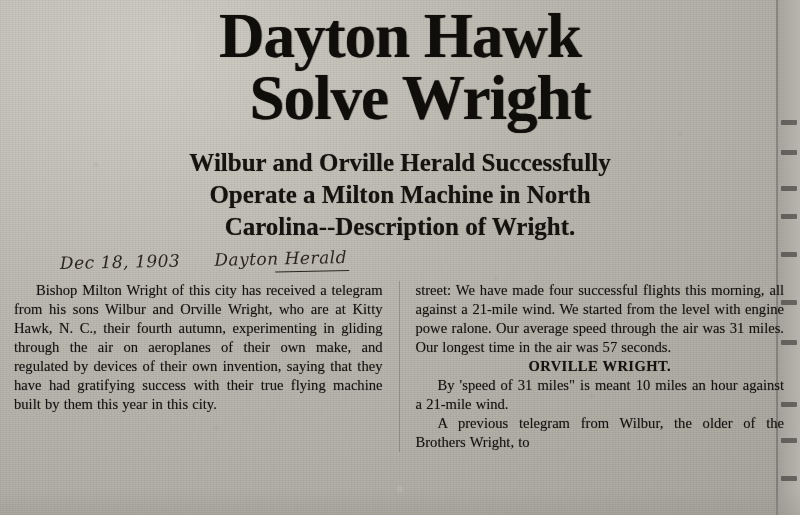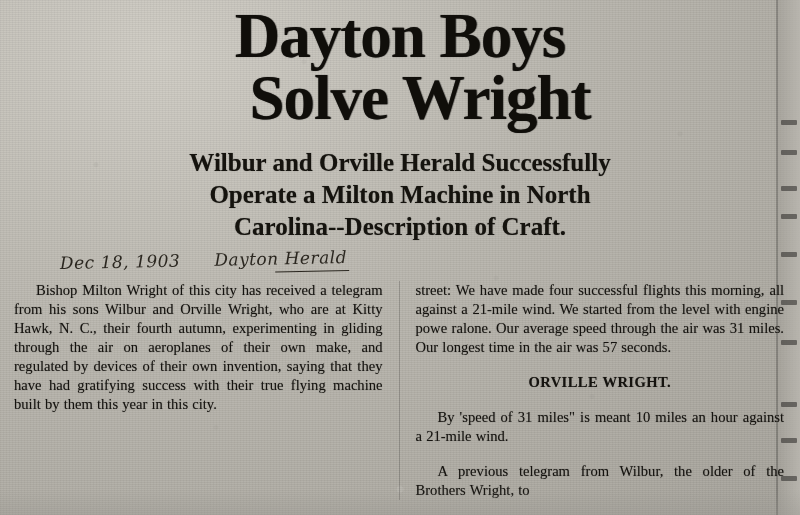--- a/index.html
+++ b/index.html
@@ -132,21 +132,21 @@
     font-size: 14.6px;
     line-height: 1.30;
     text-align: justify;
     color: #15130f;
     text-shadow: 0 0 1px rgba(0,0,0,.35);
     word-spacing: .5px;
   }
   .col.left { padding-right: 16px; }
   .col.right { padding-left: 16px; border-left: 1px solid rgba(0,0,0,.18); }
   .col p { margin: 0; }
-  .col p + p { margin-top: 16px; }
+  .col p + p { margin-top: 0; }
   .indent { text-indent: 22px; }
   .byline-caps { letter-spacing: .4px; font-weight: bold; }
   .fade-bottom {
     position: absolute;
     left: 0; right: 0; bottom: 0;
     height: 26px;
     background: linear-gradient(180deg, rgba(169,167,161,0) 0%, rgba(150,148,142,.35) 100%);
     z-index: 5;
     pointer-events: none;
   }
@@ -167,28 +167,28 @@
     <div class="fleck" style="top:300px"></div>
     <div class="fleck" style="top:340px"></div>
     <div class="fleck" style="top:402px"></div>
     <div class="fleck" style="top:438px"></div>
     <div class="fleck" style="top:476px"></div>
   </div>
 
   <div class="content">
 
     <div class="headline">
-      <span class="line1">Dayton Boys</span>
+      <span class="line1">Dayton Hawk</span>
       <span class="line2">Solve Wright</span>
     </div>
 
     <div class="deck">
       <span>Wilbur and Orville Herald Successfully</span>
       <span>Operate a Milton Machine in North</span>
-      <span>Carolina--Description of Craft.</span>
+      <span>Carolina--Description of Wright.</span>
     </div>
 
     <div class="handwriting">
       <span class="hw-date">Dec 18, 1903</span>
       <span class="hw-paper">Dayton Herald</span>
     </div>
 
     <div class="columns">
       <div class="col left">
         <p class="indent">Bishop Milton Wright of this city has received a telegram from his sons Wilbur and Orville Wright, who are at Kitty Hawk, N. C., their fourth autumn, experimenting in gliding through the air on aeroplanes of their own make, and regulated by devices of their own invention, saying that they have had gratifying success with their true flying machine built by them this year in this city.</p>

